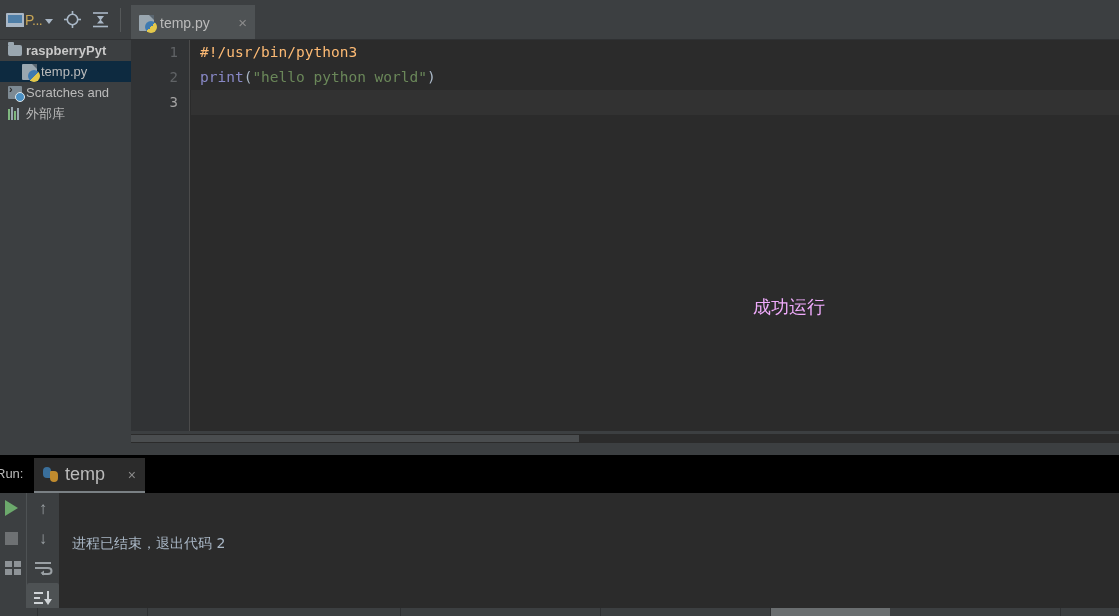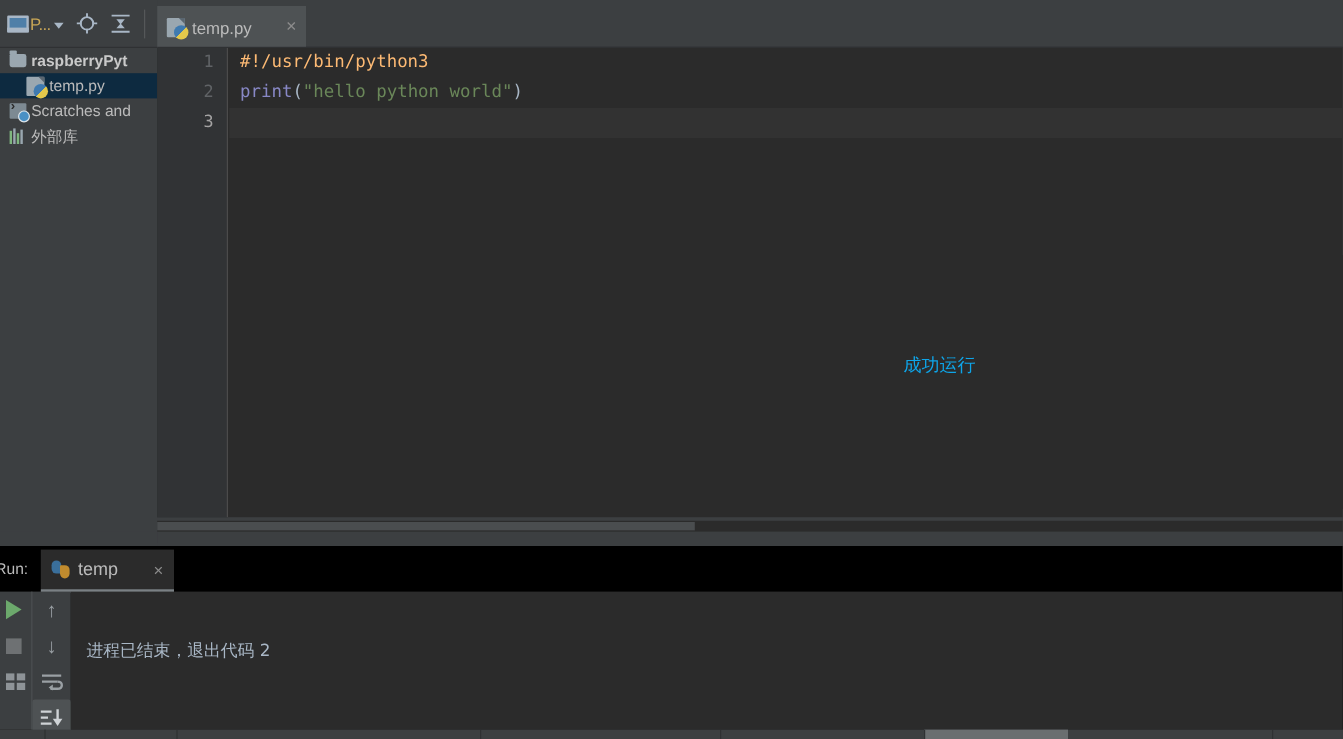--- a/index.html
+++ b/index.html
@@ -115,42 +115,42 @@
     font-family:"DejaVu Sans Mono", monospace; font-size:14.5px;
     white-space:pre; color:#a9b7c6;
   }
   .cline.current { background:#323232; }
   .tk-comment { color:#fdba74; }
   .tk-fn { color:#8888c6; }
   .tk-punct { color:#a9b7c6; }
   .tk-str { color:#6a8759; }
   .annot {
     position:absolute; left:622px; top:255px;
-    color:#0ea5e9; font-size:15px;
+    color:#f0abfc; font-size:18px;
     font-family:Liberation Serif, serif;
   }
 
   
   .runpanel {
     position:absolute; left:0; top:455px; right:0; bottom:8px;
     background:#000000;
   }
   .run-tabbar { position:absolute; left:0; top:0; right:0; height:38px; }
   .run-label {
     position:absolute; left:-4px; top:11px; color:#bbbbbb; font-size:13px;
   }
   .run-tab {
     position:absolute; left:34px; top:3px; width:111px; height:33px;
     background:#2b2b2b;
     display:flex; align-items:center; gap:7px; padding:0 9px; cursor:pointer;
   }
   .run-tab-underline{
     position:absolute; left:34px; top:36px; width:111px; height:3px; background:#7a8084;
   }
-  .run-tab-label{ color:#bbbbbb; font-size:15px; }
+  .run-tab-label{ color:#bbbbbb; font-size:18px; }
   .run-tab-close{ color:#8c8c8c; font-size:14px; margin-left:auto; cursor:pointer; }
   .py-logo {
     width:15px;height:15px;position:relative;flex:0 0 auto;
   }
   .py-logo:before,.py-logo:after{
     content:""; position:absolute; width:8px;height:11px;
   }
   .py-logo:before{ left:0; top:0; background:#3a6f9b; border-radius:4px 4px 1px 4px;}
   .py-logo:after{ right:0; bottom:0; background:#c08b2e; border-radius:1px 4px 4px 4px;}
 

